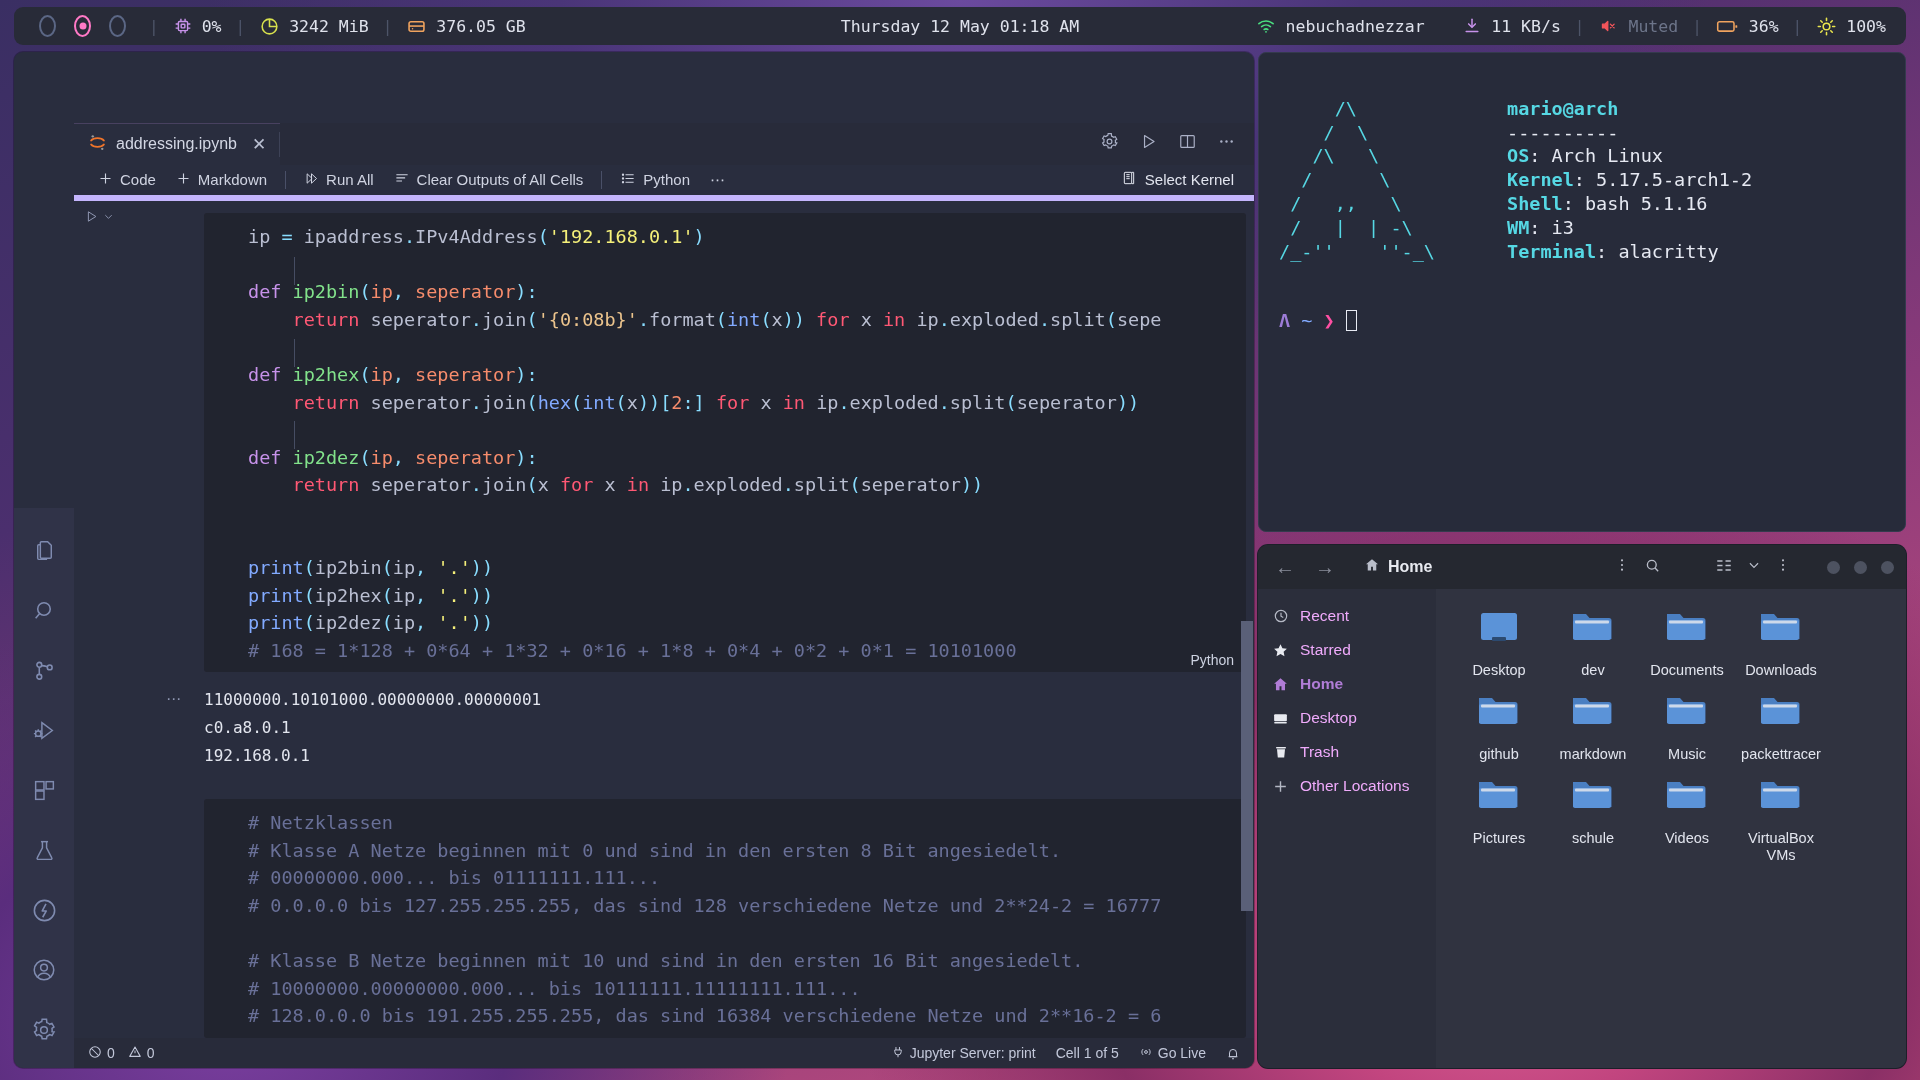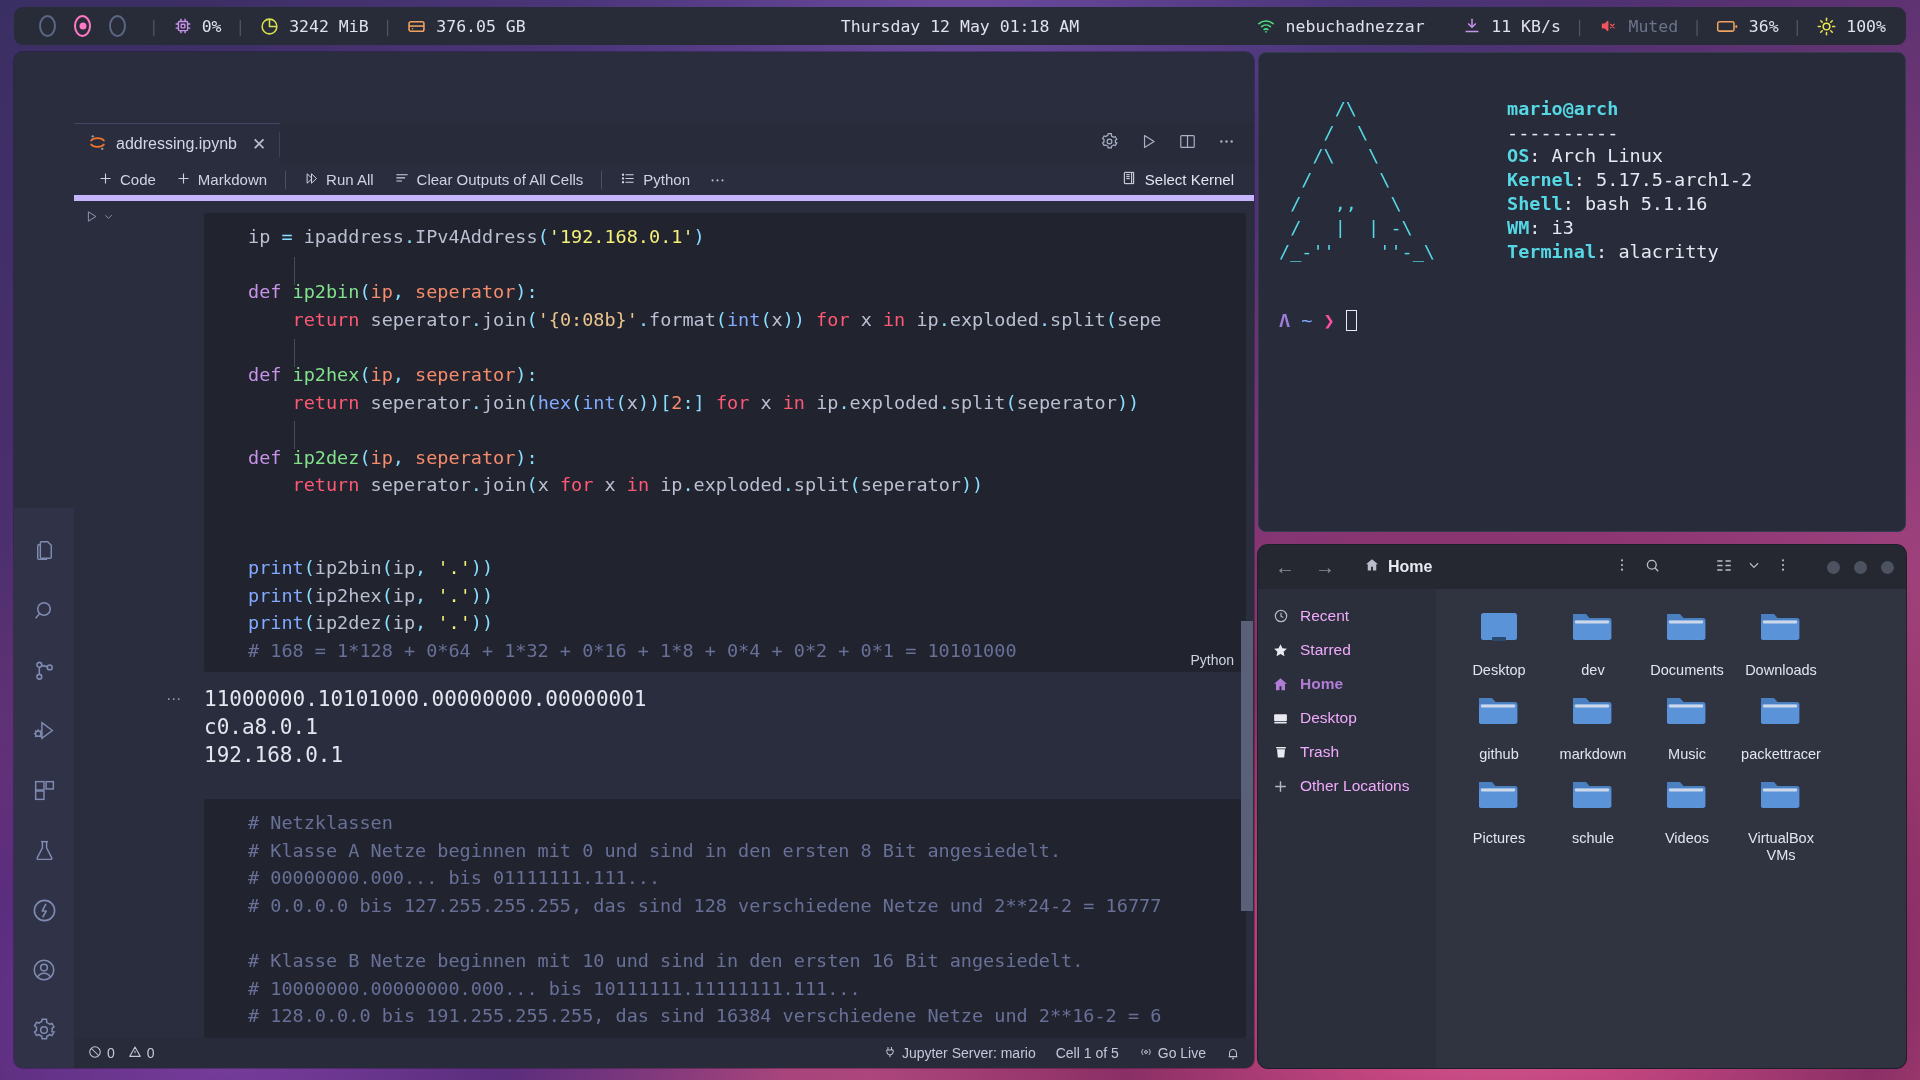--- a/index.html
+++ b/index.html
@@ -125,21 +125,21 @@
   .lang-badge {
     position: absolute; right: 12px; bottom: 4px; color: #cdd2e1; font-size: 14px;
     font-family: "Liberation Sans", sans-serif;
   }
   .indent-guide {
     position: absolute; width: 1px; background: #464d63;
   }
   .out-dots { position: absolute; left: 92px; color: #8f97b2; font-size: 15px; }
   .output {
     font-family: "DejaVu Sans Mono", monospace;
-    font-size: 21px; line-height: 27.6px; color: #e3e6ef;
+    font-size: 16px; line-height: 27.6px; color: #e3e6ef;
     padding-left: 130px; white-space: pre;
   }
   
   .k  { color: #c792ea; }   
   .kf { color: #ff5874; }   
   .fn { color: #82e28b; }   
   .par{ color: #f78c6c; }   
   .bi { color: #82aaff; }   
   .st { color: #ecc48d; }   
   .st2{ color: #f5f07a; }   
@@ -603,21 +603,21 @@
           </div>
         </div>
         <div id="sb-right">
           <div class="sb-item">
             <span>
               <svg width="14" height="14" viewBox="0 0 24 24" fill="none" stroke="#c3c8da" stroke-width="1.7">
                 <path d="M8.5 3.5v5M14.5 3.5v5M6.5 8.5h11v3a5.5 5.5 0 0 1-11 0z"></path>
                   <path d="M12 17v4"></path>
               </svg>
             </span>
-            <span>Jupyter Server: mario</span>
+            <span>Jupyter Server: print</span>
           </div>
           <div class="sb-item">Cell 1 of 5</div>
           <div class="sb-item">
             <span>
               <svg width="14" height="14" viewBox="0 0 24 24" fill="none" stroke="#c3c8da" stroke-width="1.7">
                 <circle cx="12" cy="12" r="2.4"></circle>
                   <path d="M7 7a7 7 0 0 0 0 10M17 7a7 7 0 0 1 0 10"></path>
               </svg>
             </span>
             <span>Go Live</span>

